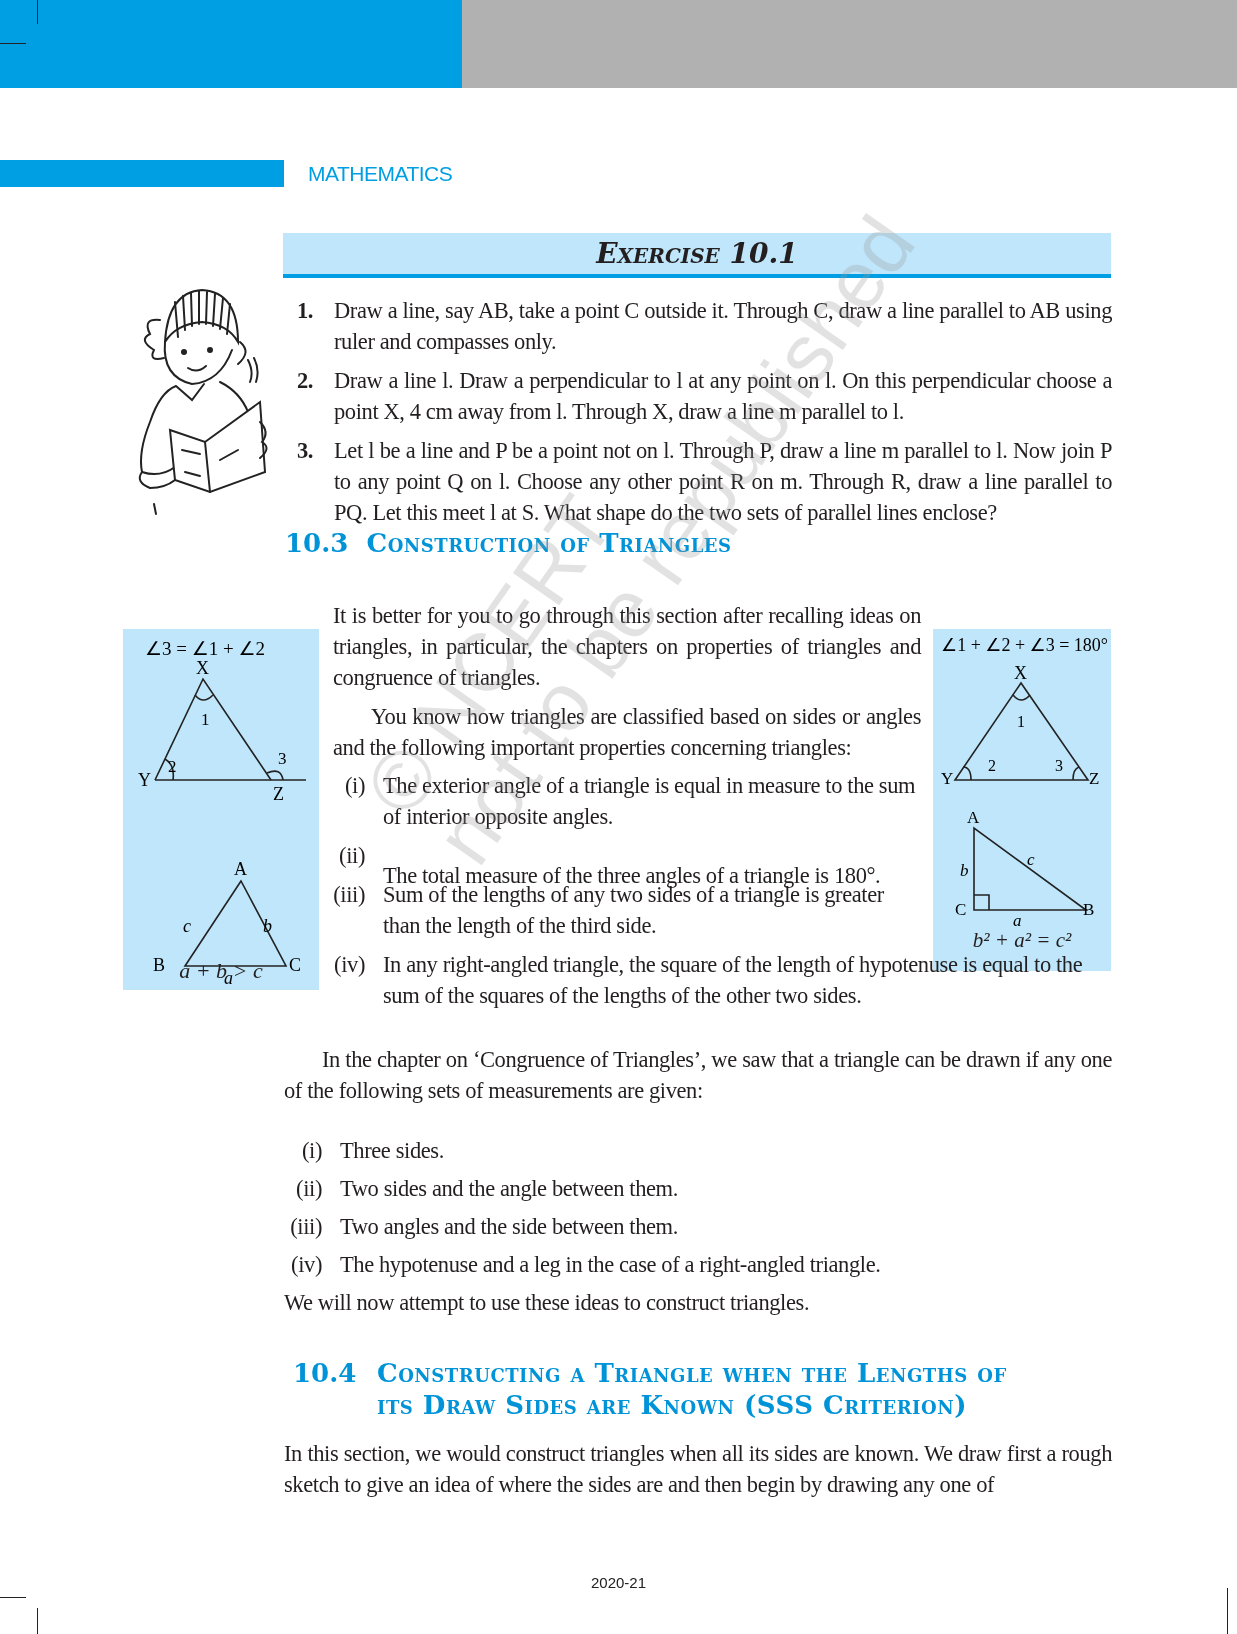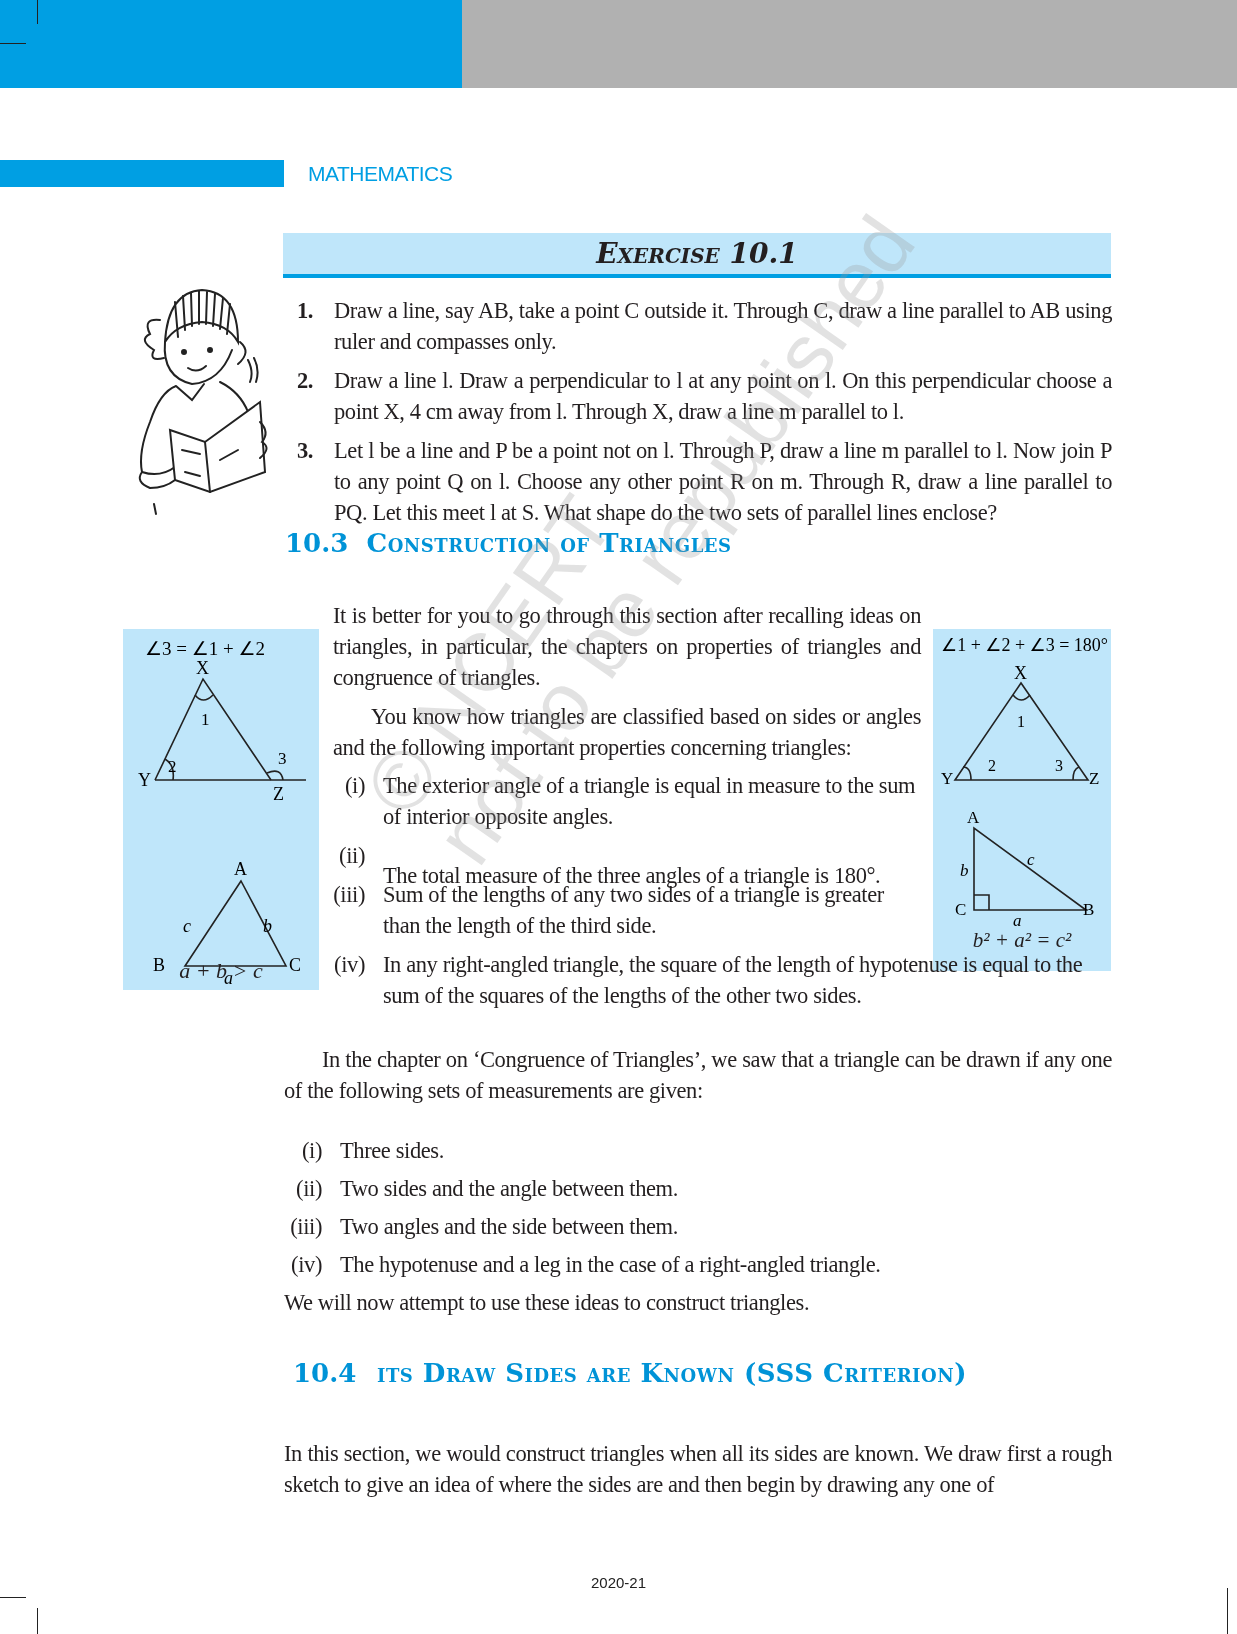--- a/index.html
+++ b/index.html
@@ -186,20 +186,21 @@
   <span style="position:absolute;left:56px;">Two angles and the side between them.</span>
 </div>
 <div class="abs li" style="left:284px;top:1249px;width:828px;">
   <span class="rn" style="left:0;width:38px;">(iv)</span>
   <span style="position:absolute;left:56px;">The hypotenuse and a leg in the case of a right-angled triangle.</span>
 </div>
 <div class="abs para" style="left:284px;top:1287px;width:828px;">We will now attempt to use these ideas to construct triangles.</div>
 
 <div class="abs sec" style="left:285px;top:1357px;width:830px;line-height:32px;">
   <span style="position:absolute;left:8px;top:0;text-align:center;">10.4</span>
+  <div style="padding-left:92px;" class="sc">Constructing a Triangle when the Lengths of</div>
   <div style="padding-left:92px;" class="sc">its Draw Sides are Known (SSS Criterion)</div>
 </div>
 <div class="abs para" style="left:284px;top:1438px;width:828px;">In this section, we would construct triangles when all its sides are known. We draw first a rough sketch to give an idea of where the sides are and then begin by drawing any one of</div>
 
 <div class="abs watermark">
   <div>© NCERT</div>
   <div>not to be republished</div>
 </div>
 
 <div class="abs footer">2020-21</div>

